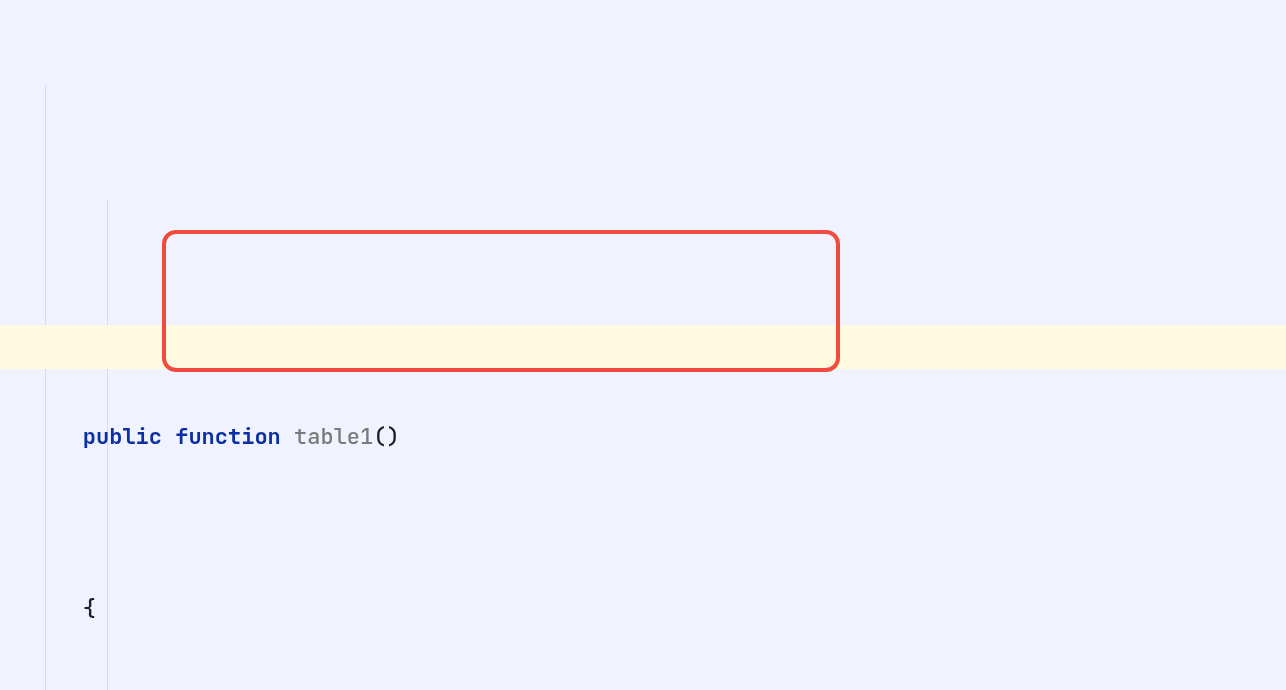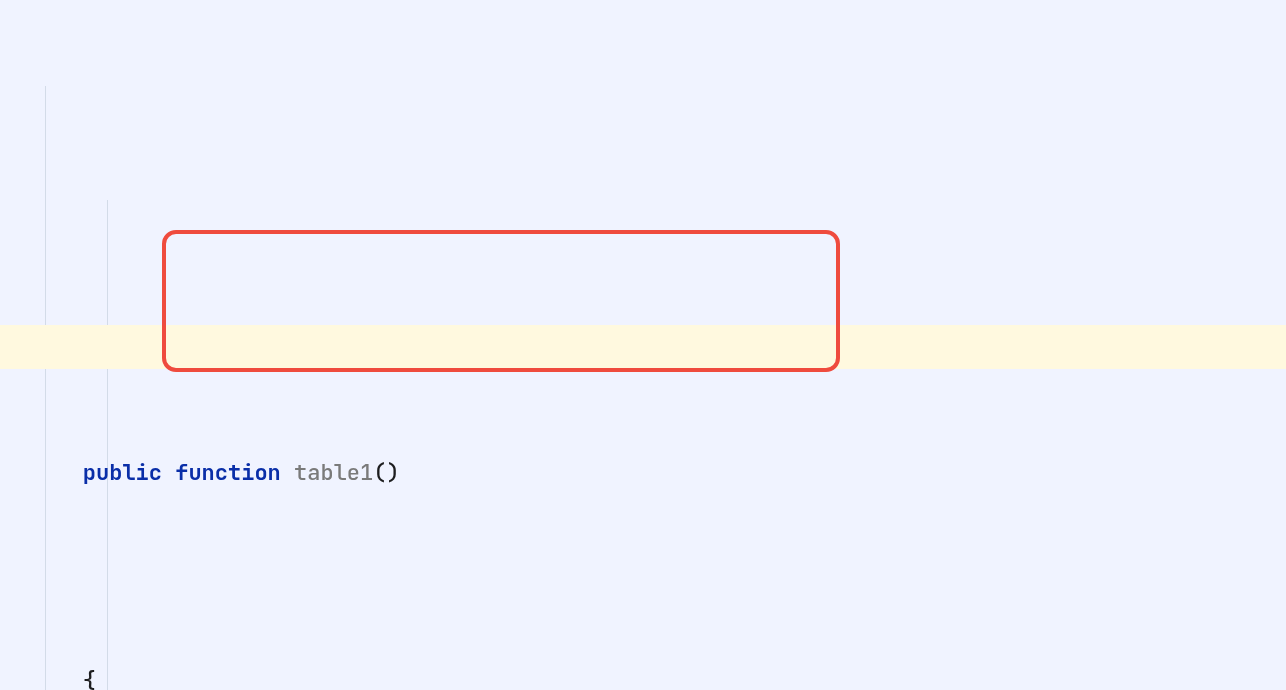--- a/index.html
+++ b/index.html
@@ -6,21 +6,21 @@
   .editor{
     font-family:ui-monospace,SFMono-Regular,"JetBrains Mono",Menlo,Consolas,monospace;
     font-size:22px;
     line-height:1.95;
     font-weight:500;
     color:#1d1d1f;
     padding:30px 0 0 30px;
     position:relative;
     white-space:pre;
   }
-  .ln{position:relative;margin-top:36px;}
+  .ln{position:relative;}
   .hl{position:absolute;left:0;right:0;height:44px;background:#fff9df;z-index:0;}
   .kw{color:#0a2ea8;font-weight:700;}
   .fnname{color:#7a7a7a;}
   .punc{color:#1d1d1f;}
   .guide{position:absolute;top:0;bottom:0;width:1px;background:#d3dbe8;z-index:0;}
   .redbox{
     position:absolute;
     border:4px solid #ef4b3e;
     border-radius:14px;
     z-index:5;

